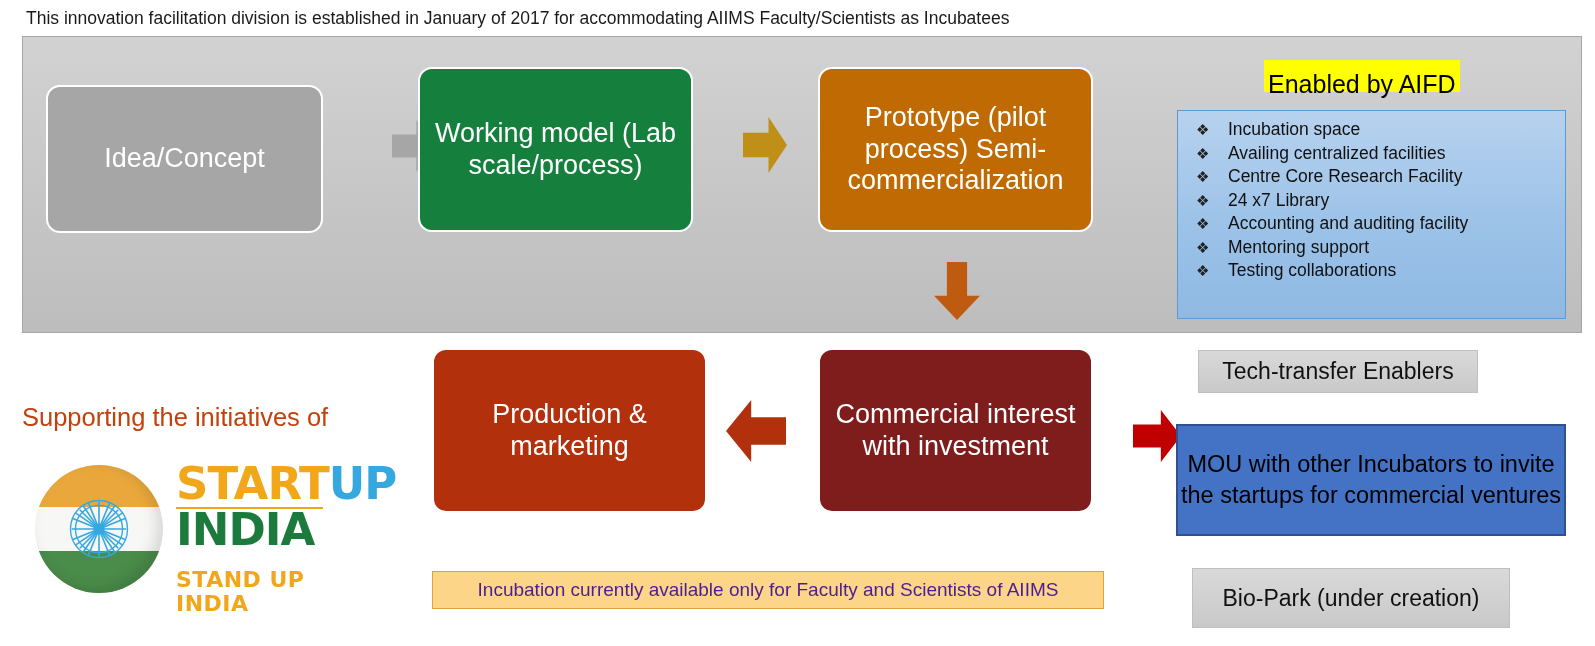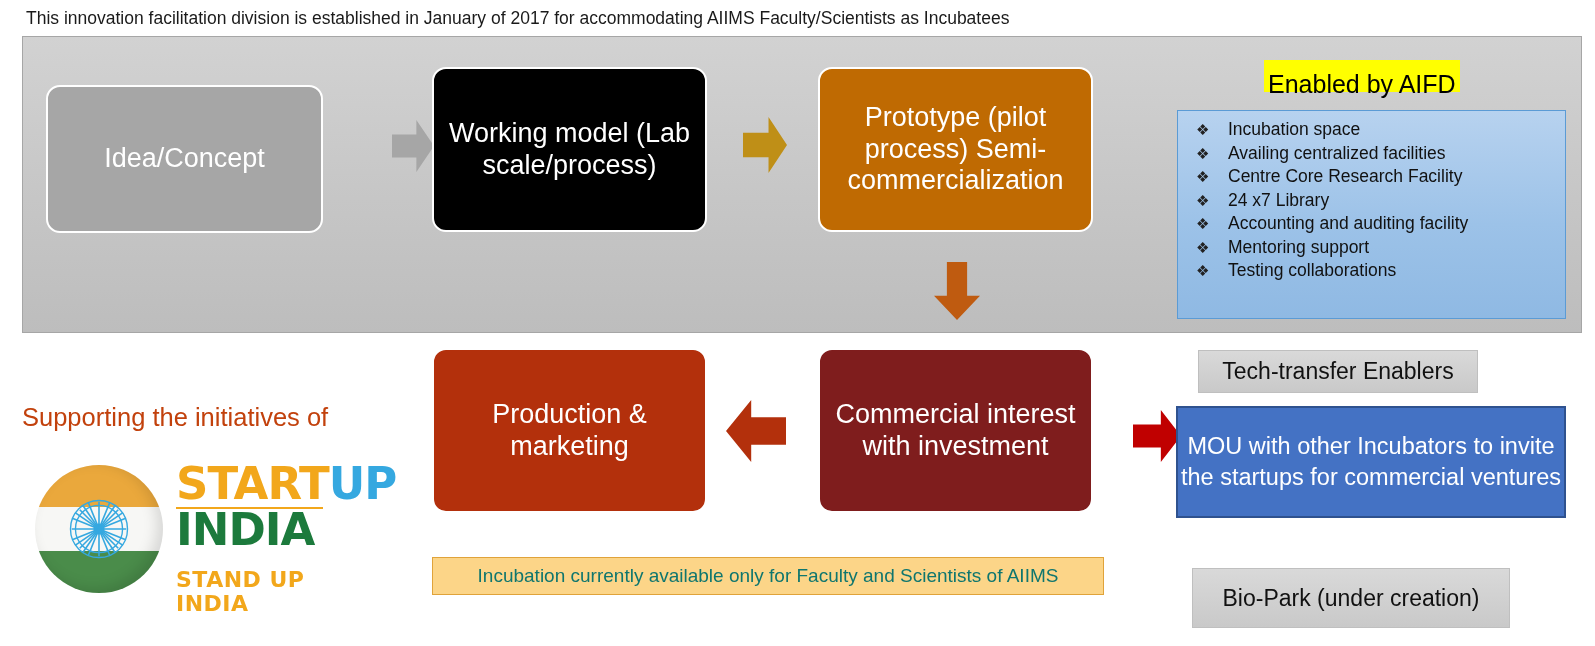--- a/index.html
+++ b/index.html
@@ -14,21 +14,21 @@
   
   #stage-panel{left:22px;top:36px;width:1560px;height:297px;
       background:linear-gradient(180deg,#d2d2d2 0%,#c6c6c6 55%,#bdbdbd 100%);
       border:1px solid #a6a6a6;}
 
   
   .procbox{border-radius:14px;border:2px solid #ffffff;
       display:flex;align-items:center;justify-content:center;text-align:center;
       color:#ffffff;font-size:27px;line-height:1.18;padding:6px 10px;}
   #box-idea{left:46px;top:85px;width:277px;height:148px;background:#a6a6a6;}
-  #box-working{left:432px;top:67px;width:275px;height:165px;background:#000000;}
+  #box-working{left:418px;top:67px;width:275px;height:165px;background:#15803d;}
   #box-prototype{left:818px;top:67px;width:275px;height:165px;background:#bf6a02;}
   #box-production{left:432px;top:348px;width:275px;height:165px;background:#b3300c;}
   #box-commercial{left:818px;top:348px;width:275px;height:165px;background:#7f1d1d;}
 
   
   .arrow{}
   #arrow-idea-working{left:392px;top:120px;width:42px;height:52px;background:#a6a6a6;
      clip-path:polygon(0% 28%,58% 28%,58% 0%,100% 50%,58% 100%,58% 72%,0% 72%);}
   #arrow-working-prototype{left:743px;top:117px;width:44px;height:56px;background:#bf8f17;
      clip-path:polygon(0% 28%,58% 28%,58% 0%,100% 50%,58% 100%,58% 72%,0% 72%);}
@@ -49,31 +49,31 @@
       border:1px solid #5b9bd5;padding:7px 0 0 0;}
   .bullet-row{display:flex;align-items:flex-start;height:23.5px;padding-left:18px;}
   .bullet-mark{width:32px;flex:0 0 32px;font-size:15px;line-height:23.5px;color:#222;}
   .bullet-text{font-size:17.5px;line-height:23.5px;color:#111;white-space:nowrap;}
 
   
   .flatbox{display:flex;align-items:center;justify-content:center;text-align:center;}
   #box-techtransfer{left:1198px;top:350px;width:280px;height:43px;
       background:linear-gradient(180deg,#d9d9d9 0%,#c9c9c9 100%);border:1px solid #bfbfbf;
       font-size:23px;color:#111;}
-  #box-mou{left:1176px;top:406px;width:390px;height:112px;background:#4472c4;
-      border:2px solid #2f528f;color:#ffffff;font-size:23.5px;line-height:1.3;}
+  #box-mou{left:1176px;top:424px;width:390px;height:112px;background:#4472c4;
+      border:2px solid #2f528f;color:#000000;font-size:23.5px;line-height:1.3;}
   #box-biopark{left:1192px;top:568px;width:318px;height:60px;
       background:linear-gradient(180deg,#d9d9d9 0%,#c9c9c9 100%);border:1px solid #bfbfbf;
       font-size:23px;color:#111;}
 
   
-  #note-incubation{left:432px;top:557px;width:672px;height:38px;
+  #note-incubation{left:432px;top:571px;width:672px;height:38px;
       background:#fcd588;border:1px solid #e0a33a;
       display:flex;align-items:center;justify-content:center;
-      font-size:19px;color:#0f766e;white-space:nowrap;}
+      font-size:19px;color:#4c1d95;white-space:nowrap;}
 
   
   #supporting-text{left:22px;top:400px;width:360px;height:34px;
       font-size:25.5px;line-height:34px;color:#c2410c;white-space:nowrap;}
   #logo-wrap{left:30px;top:455px;width:340px;height:150px;}
   #flag-circle{position:absolute;left:5px;top:10px;width:128px;height:128px;border-radius:50%;
       background:linear-gradient(180deg,#eaa83c 0%,#eaa83c 33%,#f7f7f5 33%,#f7f7f5 67%,#4a8c4a 67%,#4a8c4a 100%);
       box-shadow:inset -6px -4px 14px rgba(0,0,0,.13);overflow:hidden;}
   #chakra{position:absolute;left:50%;top:50%;width:62px;height:62px;margin:-31px 0 0 -31px;}
   #logo-text{position:absolute;left:146px;top:6px;width:200px;}

